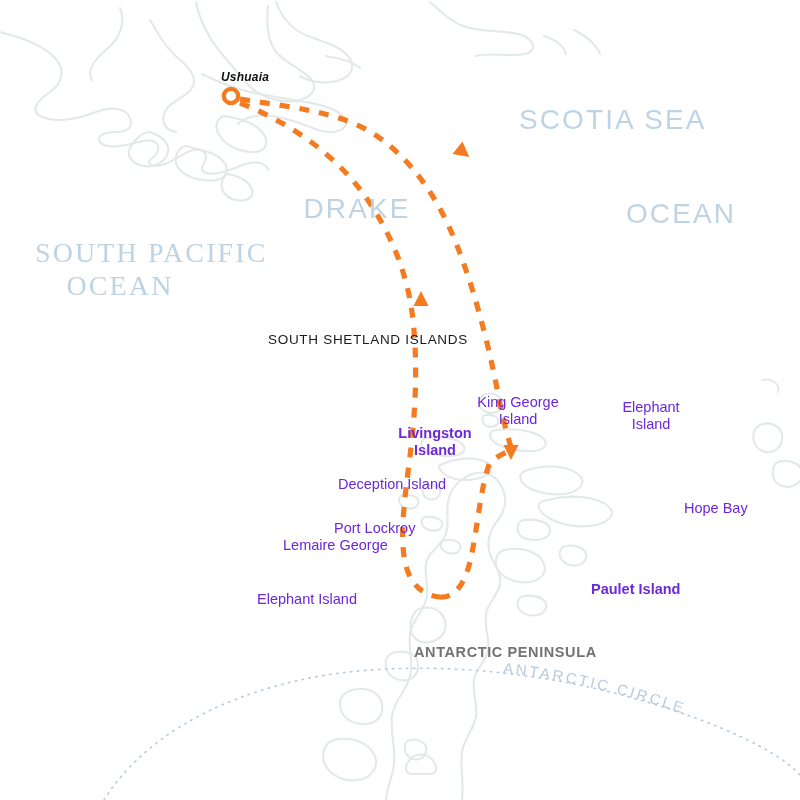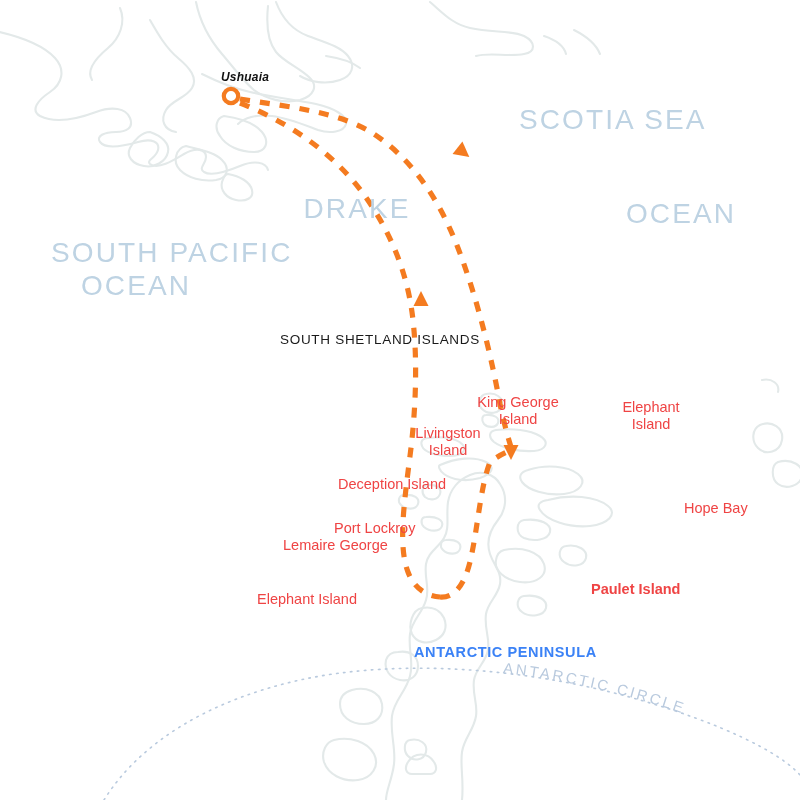--- a/index.html
+++ b/index.html
@@ -38,28 +38,28 @@
     font-weight: 400;
   }
   
   .region {
     color: #1a1a1a;
     font-size: 13.5px;
     letter-spacing: 0.7px;
     font-weight: 500;
   }
   .region-bold {
-    color: #3b82f6;
+    color: #737373;
     font-size: 14.5px;
     letter-spacing: 0.6px;
     font-weight: 700;
   }
   
   .place {
-    color: #ef4444;
+    color: #6d28d9;
     font-size: 14.5px;
     font-weight: 400;
     text-align: center;
   }
   
   .port-label {
     color: #111111;
     font-size: 12px;
     font-weight: 700;
     font-style: italic;
@@ -201,52 +201,52 @@
       <path d="M -8 7 L 8 7 L 0 -8 Z" transform="translate(463,152) rotate(128)"></path>
       <path d="M -7.5 7 L 7.5 7 L 0 -8 Z" transform="translate(421,299) rotate(0)"></path>
       <path d="M -7.5 -7 L 7.5 -7 L 0 8 Z" transform="translate(511,452) rotate(0)"></path>
     </g>
 
     <circle cx="231" cy="96" r="7.2" fill="#ffffff" stroke="#F47B20" stroke-width="4.2"></circle>
   </svg>
 
   <div class="lbl port-label" style="left:221px; top:70px;">Ushuaia</div>
 
-  <div class="lbl ocean" style="left:51px; top:236px; width:170px;">
+  <div class="lbl ocean" style="left:35px; top:236px; width:170px;font-family:Liberation Serif, serif;">
     <div>SOUTH PACIFIC</div>
     <div>OCEAN</div>
   </div>
 
   <div class="lbl ocean" style="left:292px; top:192px; width:110px;margin-left:10px;">
     <div>DRAKE</div>
   </div>
 
   <div class="lbl ocean" style="left:519px; top:103px;">
     <div>SCOTIA SEA</div>
   </div>
 
   <div class="lbl ocean" style="left:586px; top:197px; width:190px;">
     <div>OCEAN</div>
   </div>
 
-  <div class="lbl region" style="left:280px; top:332px;">SOUTH SHETLAND ISLANDS</div>
+  <div class="lbl region" style="left:268px; top:332px;">SOUTH SHETLAND ISLANDS</div>
 
   <div class="lbl region-bold" style="left:414px; top:644px;">ANTARCTIC PENINSULA</div>
 
   <div class="lbl place" style="left:473px; top:394px; width:90px;">
     <div>King George</div>
     <div>Island</div>
   </div>
 
   <div class="lbl place" style="left:579px; top:399px; width:72px;margin-left:36px;">
     <div>Elephant</div>
     <div>Island</div>
   </div>
 
-  <div class="lbl place" style="left:409px; top:425px; width:78px;">
+  <div class="lbl place" style="left:396px; top:425px; width:78px;font-weight:bold;">
     <div>Livingston</div>
     <div>Island</div>
   </div>
 
   <div class="lbl place" style="left:338px; top:476px;">Deception Island</div>
 
   <div class="lbl place" style="left:684px; top:500px;">Hope Bay</div>
 
   <div class="lbl place" style="left:334px; top:520px;">Port Lockroy</div>
 

